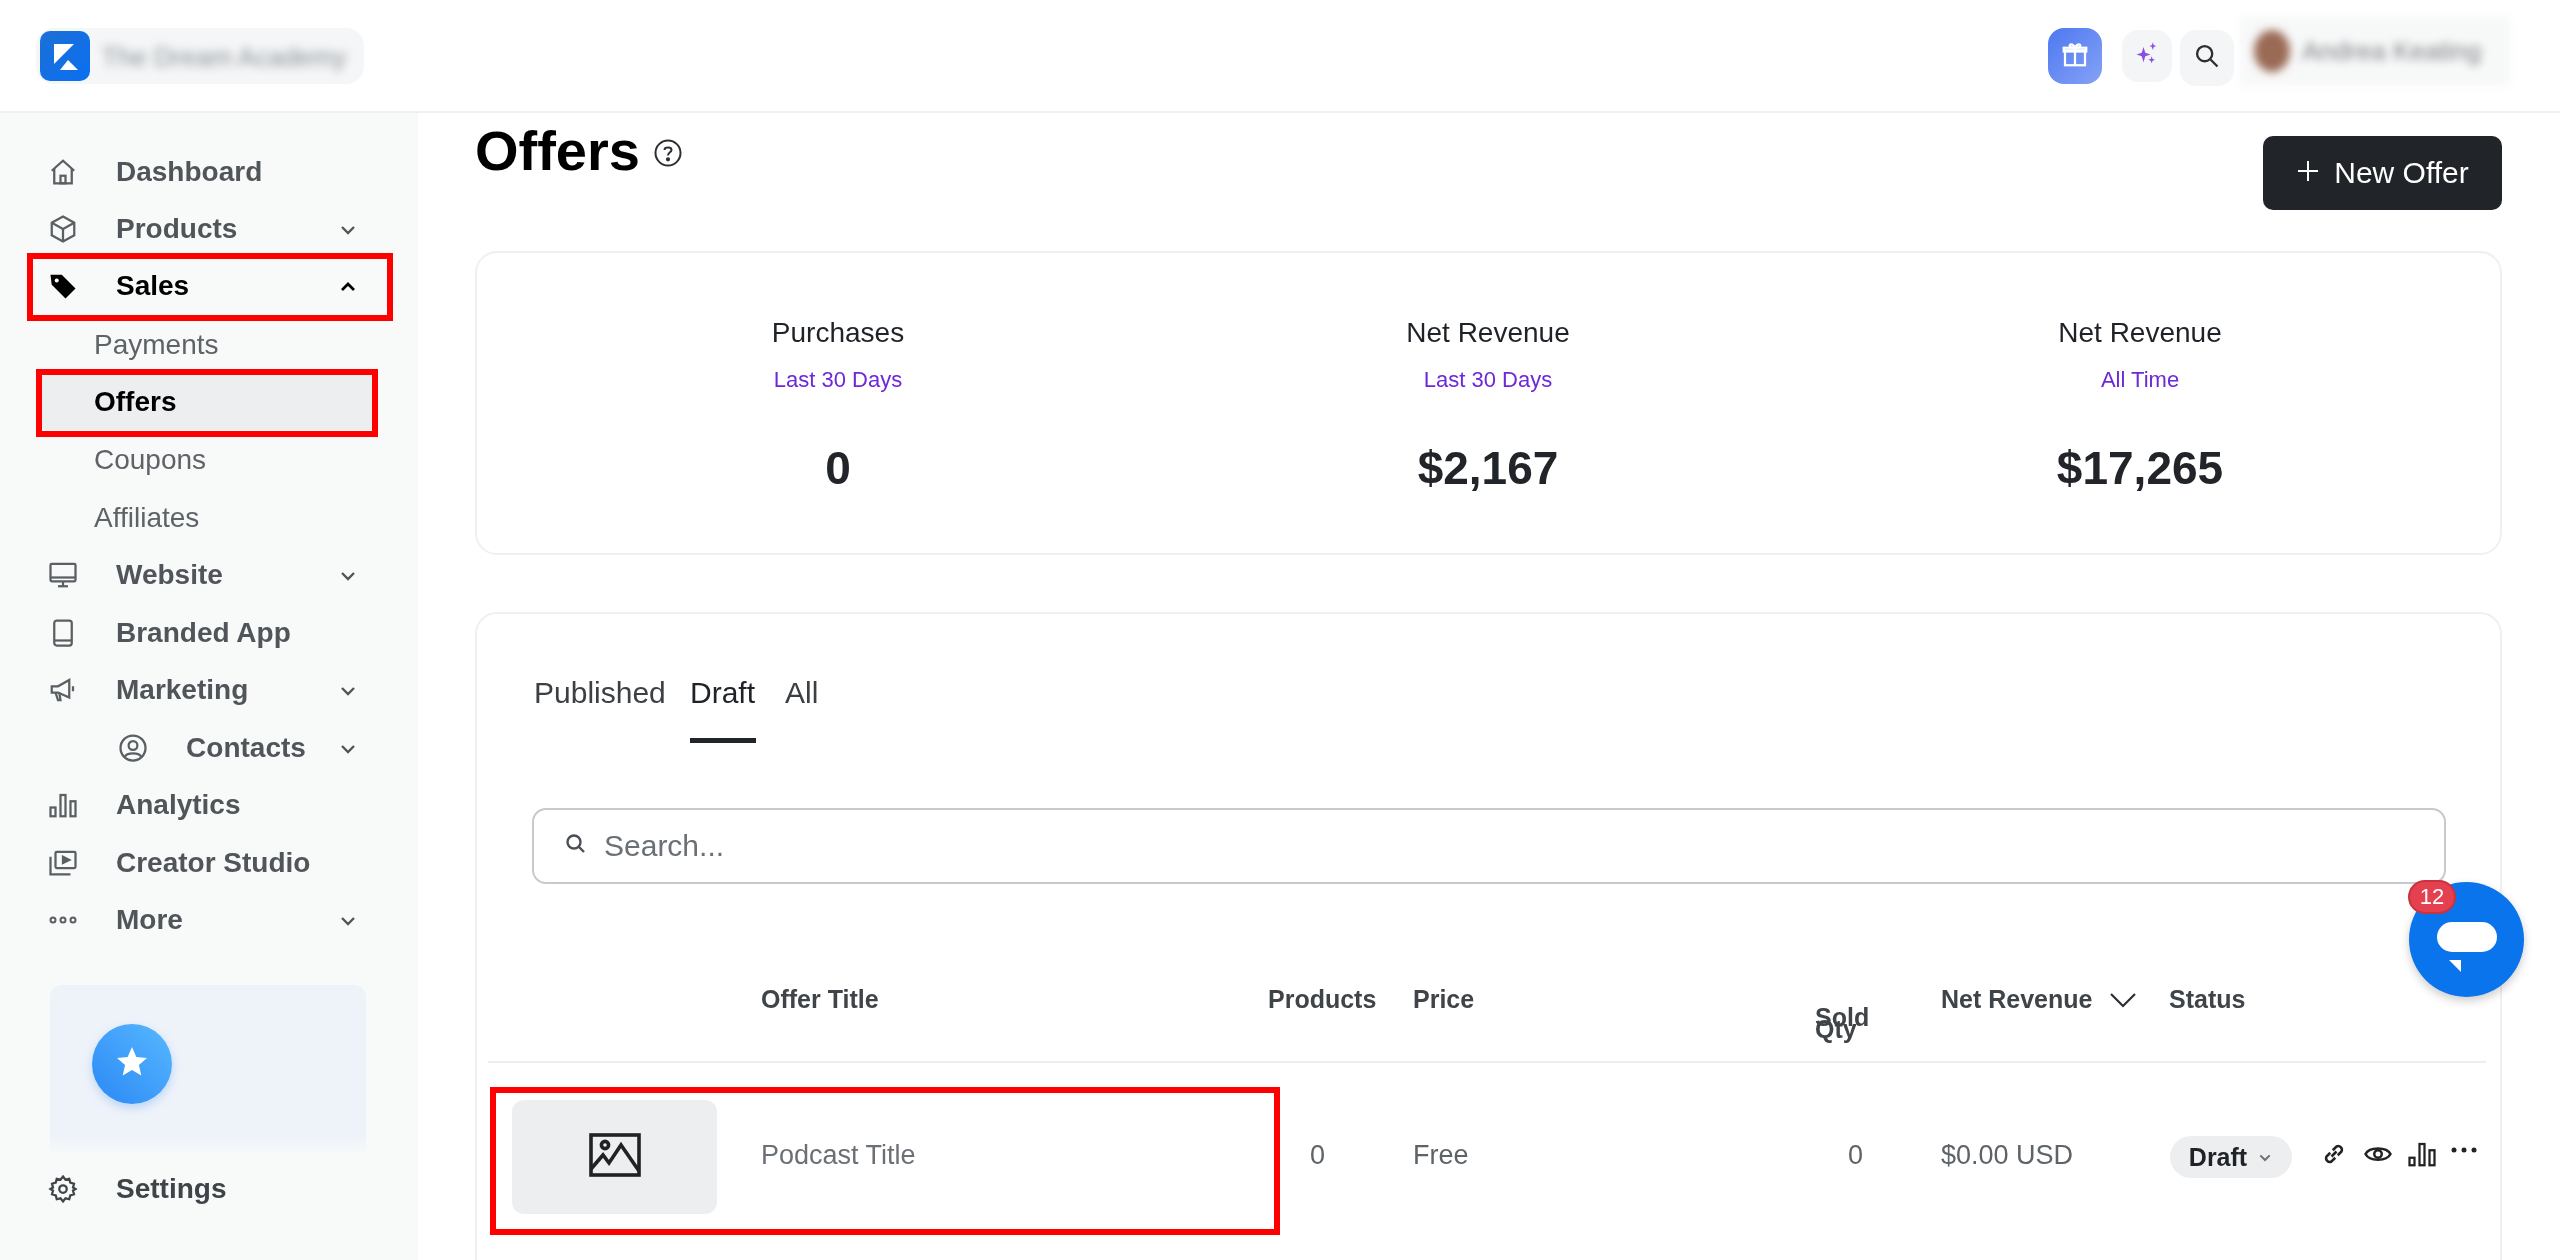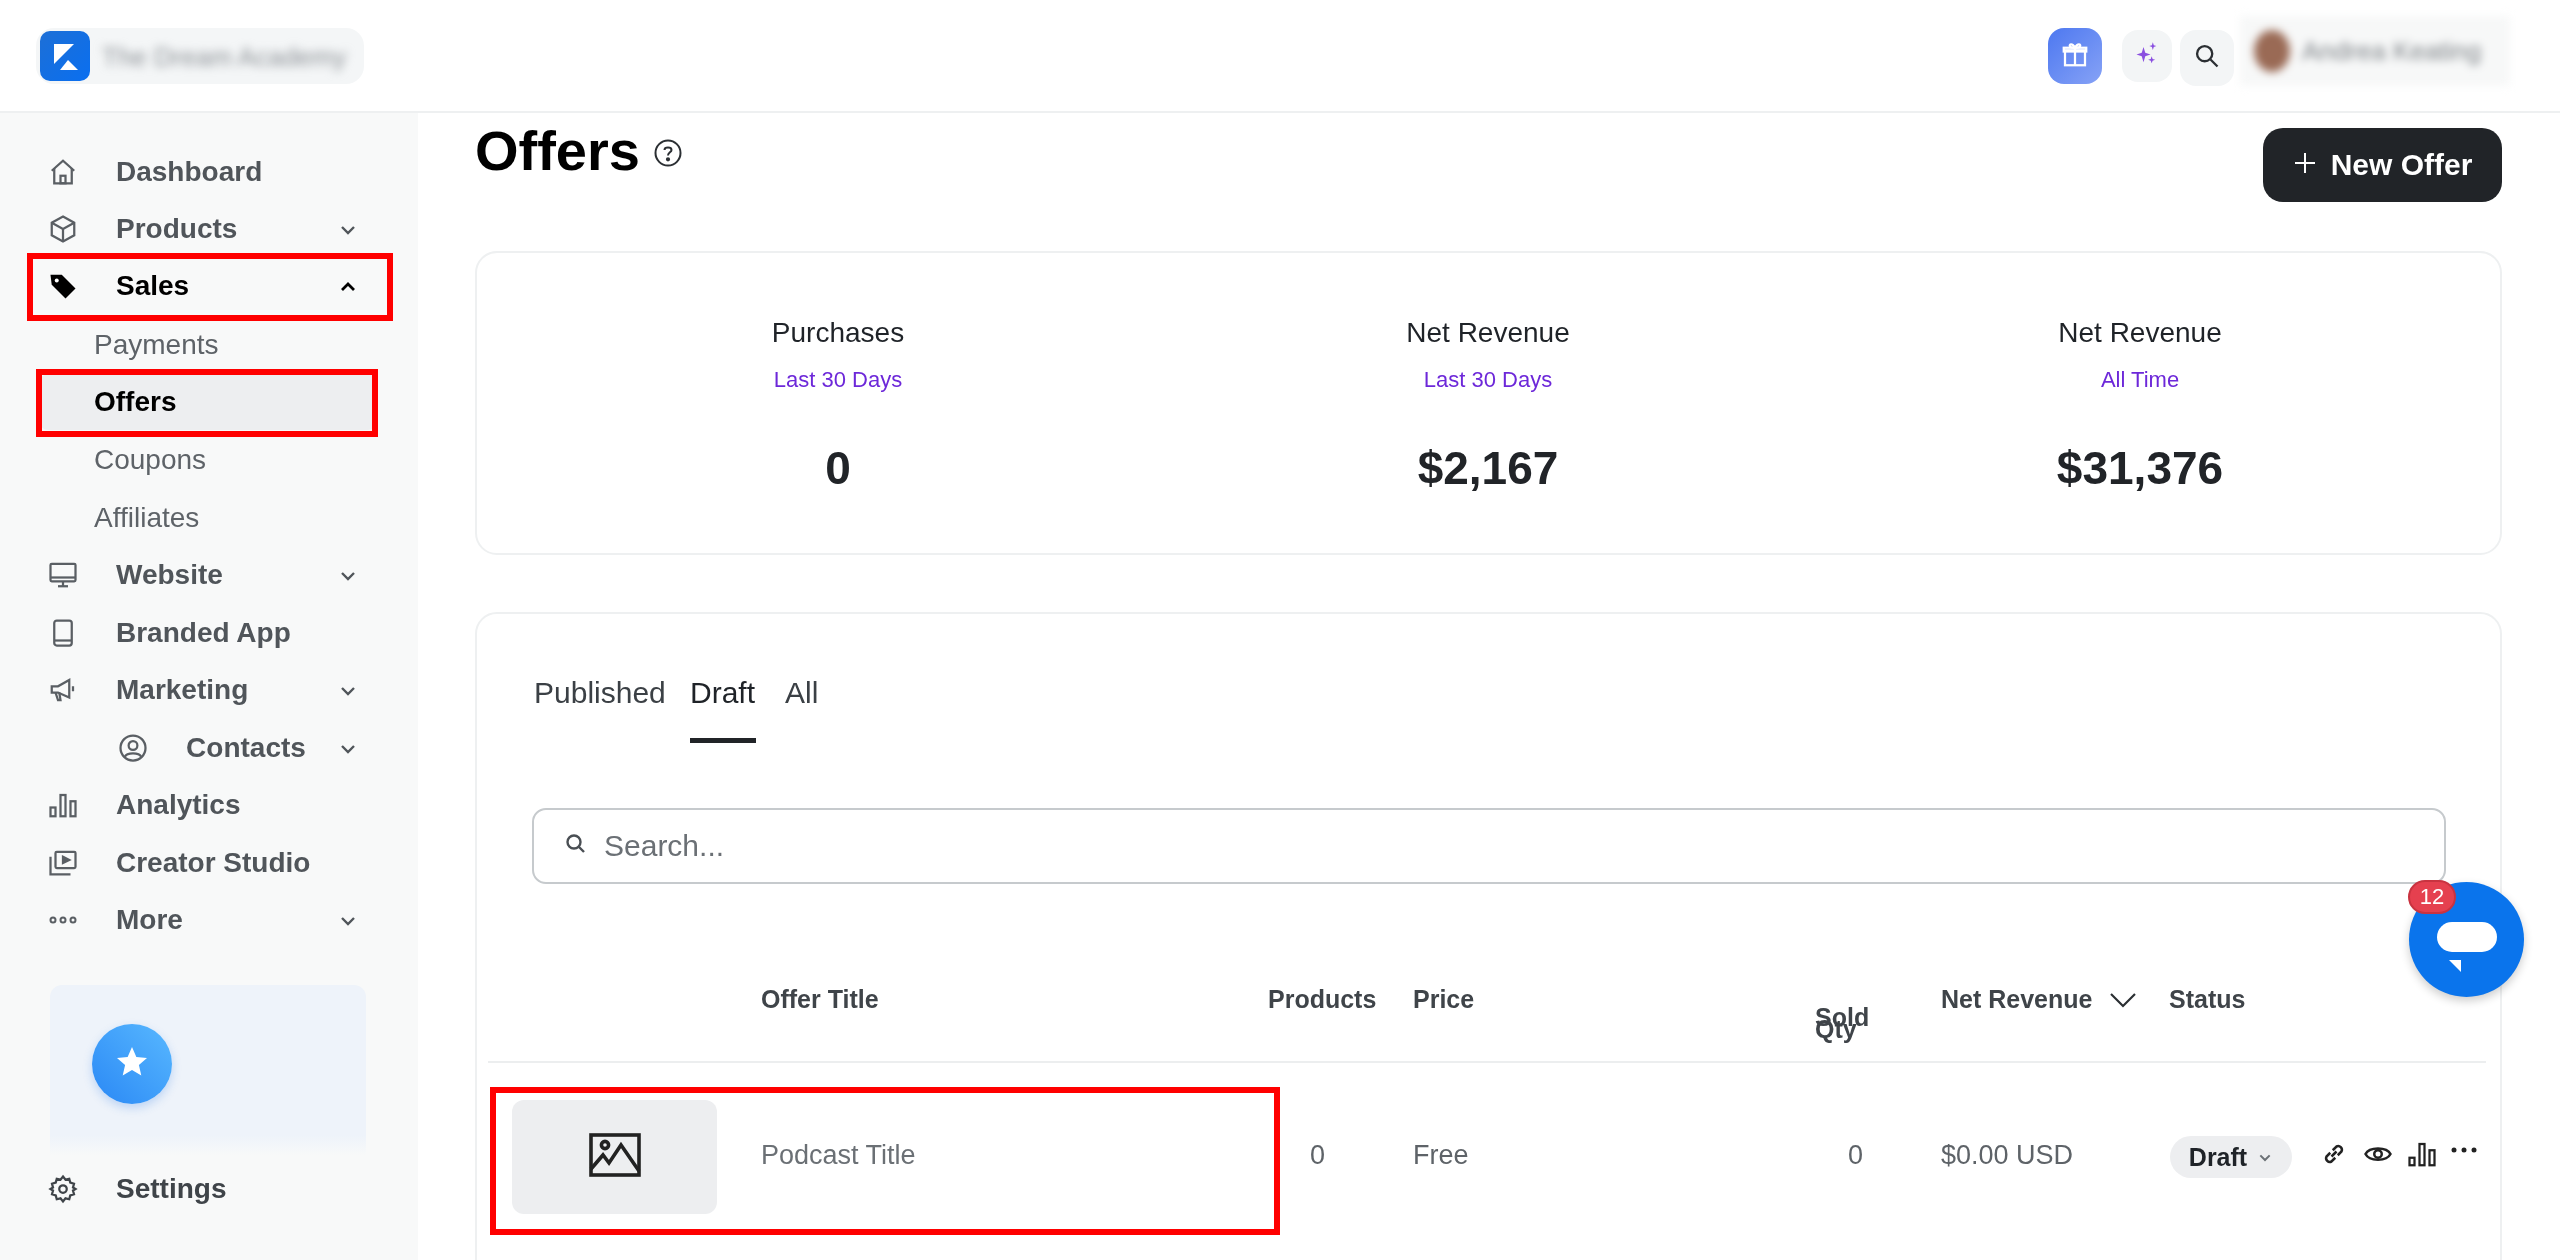--- a/index.html
+++ b/index.html
@@ -21,21 +21,21 @@
   .nav-item .chev { position: absolute; right: 16px; top: 12px; width: 24px; height: 24px; }
   .nav-item.active { color: #000000; }
   .sub-item { position: absolute; left: 94px; width: 280px; height: 48px; font-size: 28px; color: #5e6368; line-height: 48px; }
   .sub-item.active { color: #000; font-weight: bold; background: #edeef0; left: 40px; width: 336px; padding-left: 54px; height: 56px; line-height: 56px; border-radius: 8px; }
   .hl-box { position: absolute; border: 6px solid #ff0000; pointer-events: none; }
   .promo-card { position: absolute; left: 50px; top: 985px; width: 316px; height: 160px; background: #eef3fa; border-radius: 12px 12px 0 0; }
   .promo-fade { position: absolute; left: 50px; top: 1135px; width: 316px; height: 20px; background: linear-gradient(#eef3fa,#f8f9f9); }
   .promo-star { position: absolute; left: 92px; top: 1024px; width: 80px; height: 80px; border-radius: 50%; background: linear-gradient(225deg,#58b8ff,#2a88f5); box-shadow: 0 4px 10px rgba(40,120,230,0.25); display: flex; align-items: center; justify-content: center; }
   .page-title { position: absolute; left: 475px; top: 118px; font-size: 56px; font-weight: bold; color: #000; }
   .help-icon { position: absolute; left: 653px; top: 138px; width: 30px; height: 30px; }
-  .new-offer { position: absolute; left: 2263px; top: 128px; width: 239px; height: 74px; background: #212428; color: #fff; border-radius: 20px; font-size: 30px; font-weight: bold; display: flex; align-items: center; justify-content: center; gap: 14px; }
+  .new-offer { position: absolute; left: 2263px; top: 136px; width: 239px; height: 74px; background: #212428; color: #fff; border-radius: 10px; font-size: 30px; font-weight: normal; display: flex; align-items: center; justify-content: center; gap: 14px; }
 
   .stats-card { position: absolute; left: 475px; top: 251px; width: 2027px; height: 304px; border: 2px solid #eef0f1; border-radius: 22px; background: #fff; padding-left: 32px; }
   .stat { position: absolute; top: 0; width: 400px; text-align: center; }
   .stat-l1 { position: absolute; top: 64px; width: 100%; font-size: 28px; color: #1f2328; }
   .stat-l2 { position: absolute; top: 114px; width: 100%; font-size: 22px; color: #6d28d9; }
   .stat-val { position: absolute; top: 188px; width: 100%; font-size: 46px; font-weight: bold; color: #212428; }
 
   .table-card { position: absolute; left: 475px; top: 612px; width: 2027px; height: 700px; border: 2px solid #eef0f1; border-radius: 22px; background: #fff; }
   .tab { position: absolute; top: 676px; font-size: 30px; color: #3b4045; }
   .tab.active { color: #1f2328; }
@@ -267,21 +267,21 @@
     <div class="stat-val">0</div>
   </div>
   <div class="stat" style="left:811px;">
     <div class="stat-l1">Net Revenue</div>
     <div class="stat-l2">Last 30 Days</div>
     <div class="stat-val">$2,167</div>
   </div>
   <div class="stat" style="left:1463px;">
     <div class="stat-l1">Net Revenue</div>
     <div class="stat-l2">All Time</div>
-    <div class="stat-val">$31,376</div>
+    <div class="stat-val">$17,265</div>
   </div>
 </div>
 
 <div class="table-card"></div>
 <div class="tab" style="left:534px;">Published</div>
 <div class="tab active" style="left:690px;">Draft</div>
 <div class="tab" style="left:785px;">All</div>
 <div class="tab-underline"></div>
 
 <div class="search">

